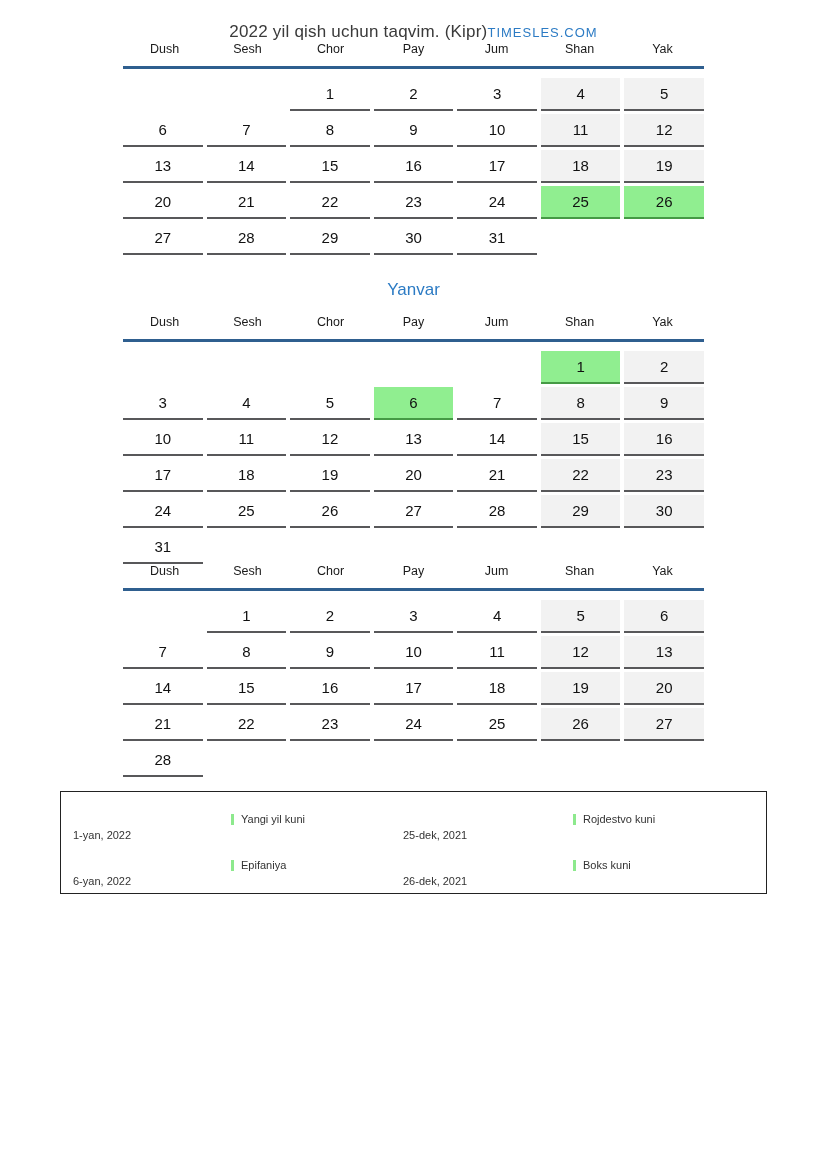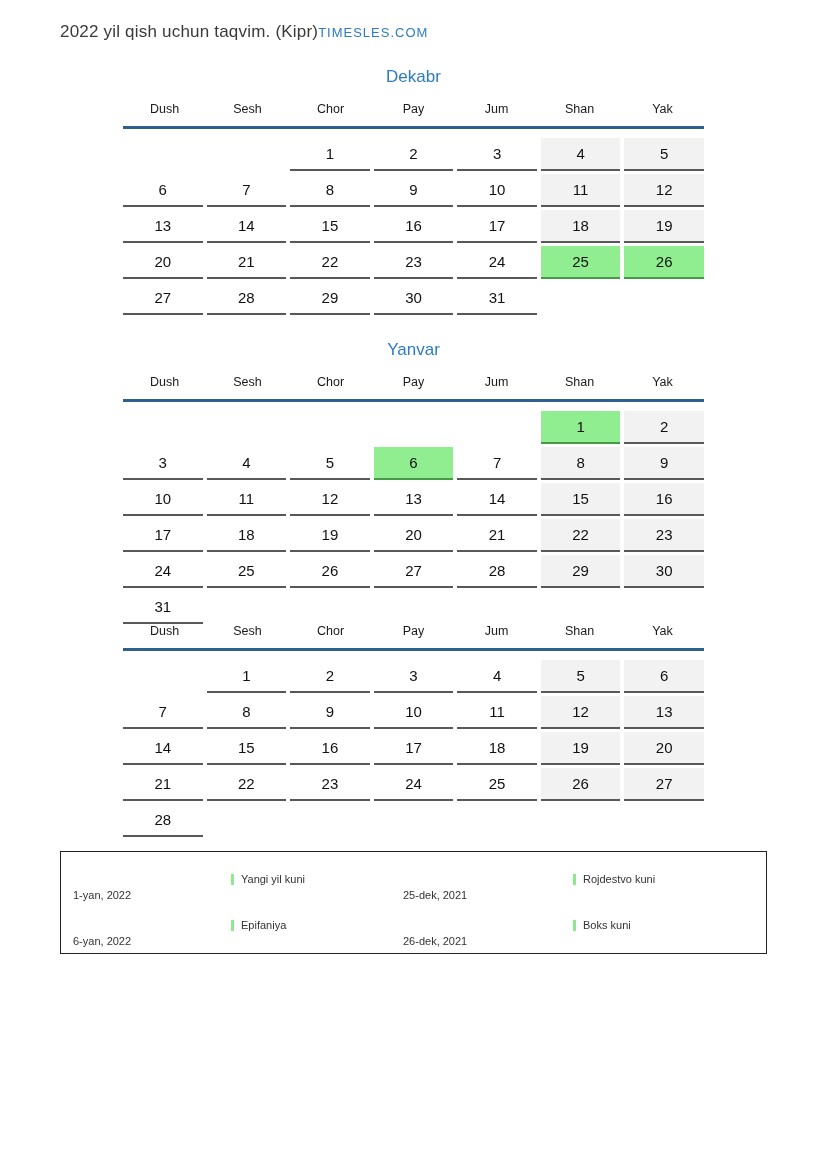--- a/index.html
+++ b/index.html
@@ -4,21 +4,21 @@
 <style>
   * { margin: 0; padding: 0; box-sizing: border-box; }
   html, body { background: #ffffff; }
   body {
     width: 827px; height: 1169px;
     font-family: "Liberation Sans", sans-serif;
     color: #1a1a1a;
     overflow: hidden;
   }
   .page-header {
-    display: flex; justify-content: flex-start; align-items: baseline;
+    display: flex; justify-content: center; align-items: baseline;
     padding: 22px 60px 0 60px;
   }
   .page-title {
     font-size: 17px; font-weight: 400; color: #3a3a3a; letter-spacing: 0.2px;
   }
   .brand-link {
     font-size: 13px; font-weight: 400; color: var(--accent, #2c7bc4);
     letter-spacing: 1px; text-decoration: none;
   }
   .calendar-wrap { width: 581px; margin: 0 auto; }
@@ -72,21 +72,20 @@
 </head>
 <body style="--accent: #2c7bc4; --rule: #2f5f8f; --weekendbg: #f2f2f2; --holidaybg: #90ee90; --holidayline: #459a45; --cellline: #58585a; --marker: #8de98d;">
 
 <div class="page-header">
   <div class="page-title">2022 yil qish uchun taqvim. (Kipr)</div>
   <a class="brand-link" href="#">TIMESLES.COM</a>
 </div>
 
 <div class="calendar-wrap">
     <div class="month">
-      <div class="month-title">Dekabr</div>
       <div class="dow-row">
         <div class="dow">Dush</div>
         <div class="dow">Sesh</div>
         <div class="dow">Chor</div>
         <div class="dow">Pay</div>
         <div class="dow">Jum</div>
         <div class="dow">Shan</div>
         <div class="dow">Yak</div>
       </div>
       <div class="days-grid">

